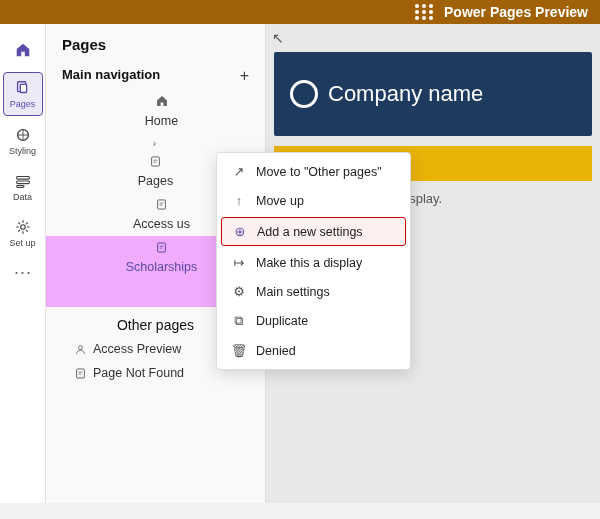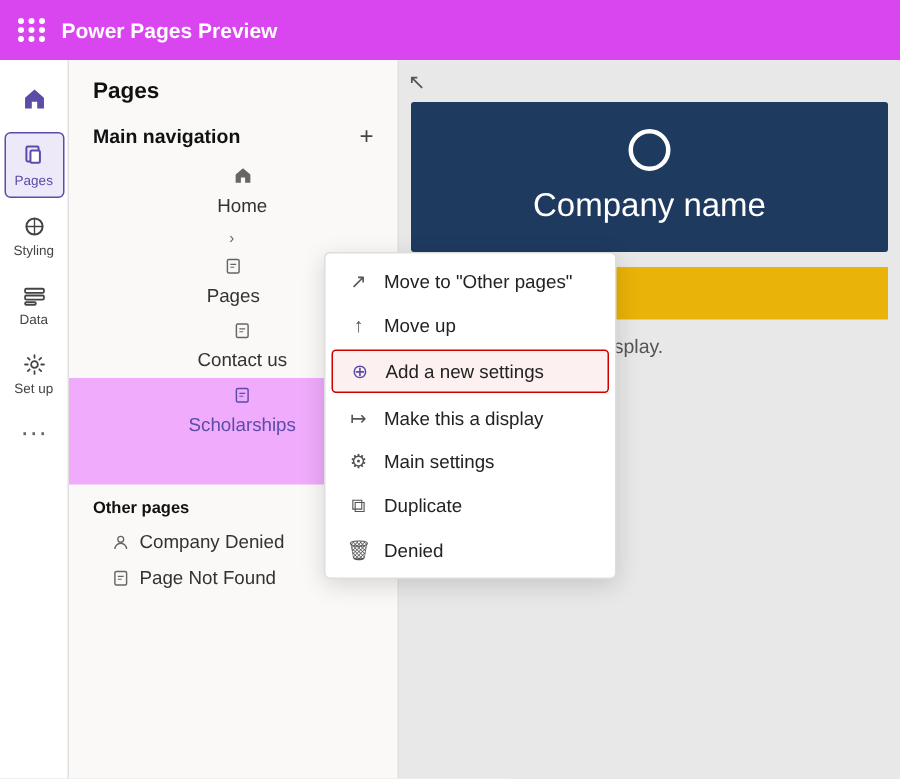--- a/index.html
+++ b/index.html
@@ -1,25 +1,26 @@
 <!DOCTYPE html>
 <html><head>
   <meta charset="utf-8">
   <style>
     * { margin: 0; padding: 0; box-sizing: border-box; }
     body { font-family: 'Segoe UI', sans-serif; font-size: 13px; background: #f3f2f1; width: 600px; height: 519px; overflow: hidden; }
 
     
     .topbar {
-      background: #d946ef;
-      height: 40px;
+      background: #a16207;
+      height: 24px;
       display: flex;
       align-items: center;
       padding: 0 12px;
       gap: 10px;
+      justify-content: flex-end;
     }
     .topbar-dots {
       display: grid;
       grid-template-columns: repeat(3,5px);
       gap: 2px;
     }
     .topbar-dots span {
       width: 4px; height: 4px;
       background: white;
       border-radius: 50%;
@@ -146,23 +147,24 @@
       font-size: 14px;
       color: #333;
     }
     .nav-item .nav-item-text {
       color: #5b4ca8;
       font-weight: 500;
     }
 
     .other-pages-title {
       padding: 10px 16px 4px;
-      font-weight: 700;
-      font-size: 11px;
+      font-weight: 400;
+      font-size: 14px;
       color: #111;
+      text-align: center;
     }
     .other-page-item {
       display: flex;
       align-items: center;
       padding: 5px 16px 5px 28px;
       gap: 6px;
       color: #333;
       font-size: 12.5px;
       cursor: pointer;
     }
@@ -213,26 +215,25 @@
     }
     .preview-resize-icon {
       position: absolute;
       top: 6px; left: 6px;
       font-size: 14px;
       color: #555;
     }
     .company-banner {
       background: #1e3a5f;
       margin: 28px 8px 0 8px;
-      padding: 18px 16px;
+      padding: 28px 16px;
       display: flex;
       align-items: center;
       gap: 10px;
       border-radius: 2px;
-      flex-direction: column;
     }
     .company-logo-circle {
       width: 28px; height: 28px;
       border-radius: 50%;
       border: 3px solid white;
       background: #1e3a5f;
     }
     .company-name-text {
       color: white;
       font-size: 22px;
@@ -331,40 +332,40 @@
         <path d="M7 8h6M7 11h4" stroke="#666" stroke-width="1.2"></path>
       </svg>
       <span>Pages</span>
     </div>
 
     <div class="nav-item">
       <svg class="page-icon" width="13" height="13" viewBox="0 0 20 20" fill="none">
         <rect x="4" y="3" width="12" height="14" rx="1.5" stroke="#666" stroke-width="1.5"></rect>
         <path d="M7 8h6M7 11h4" stroke="#666" stroke-width="1.2"></path>
       </svg>
-      <span>Contact us</span>
+      <span>Access us</span>
     </div>
 
     <div class="nav-item active-item">
       <svg class="page-icon" width="13" height="13" viewBox="0 0 20 20" fill="none">
         <rect x="4" y="3" width="12" height="14" rx="1.5" stroke="#5b4ca8" stroke-width="1.5"></rect>
         <path d="M7 8h6M7 11h4" stroke="#5b4ca8" stroke-width="1.2"></path>
       </svg>
       <span class="nav-item-text">Scholarships</span>
       <div class="ellipsis-btn">···</div>
     </div>
 
     <div class="other-pages-title">Other pages</div>
 
     <div class="other-page-item">
       <svg width="13" height="13" viewBox="0 0 20 20" fill="none">
         <circle cx="10" cy="7" r="3" stroke="#666" stroke-width="1.4"></circle>
         <path d="M4 17c0-3.3 2.7-6 6-6s6 2.7 6 6" stroke="#666" stroke-width="1.4"></path>
       </svg>
-      <span>Company Denied</span>
+      <span>Access Preview</span>
     </div>
 
     <div class="other-page-item">
       <svg width="13" height="13" viewBox="0 0 20 20" fill="none">
         <rect x="4" y="3" width="12" height="14" rx="1.5" stroke="#666" stroke-width="1.5"></rect>
         <path d="M7 8h6M7 11h4" stroke="#666" stroke-width="1.2"></path>
       </svg>
       <span>Page Not Found</span>
     </div>
 

